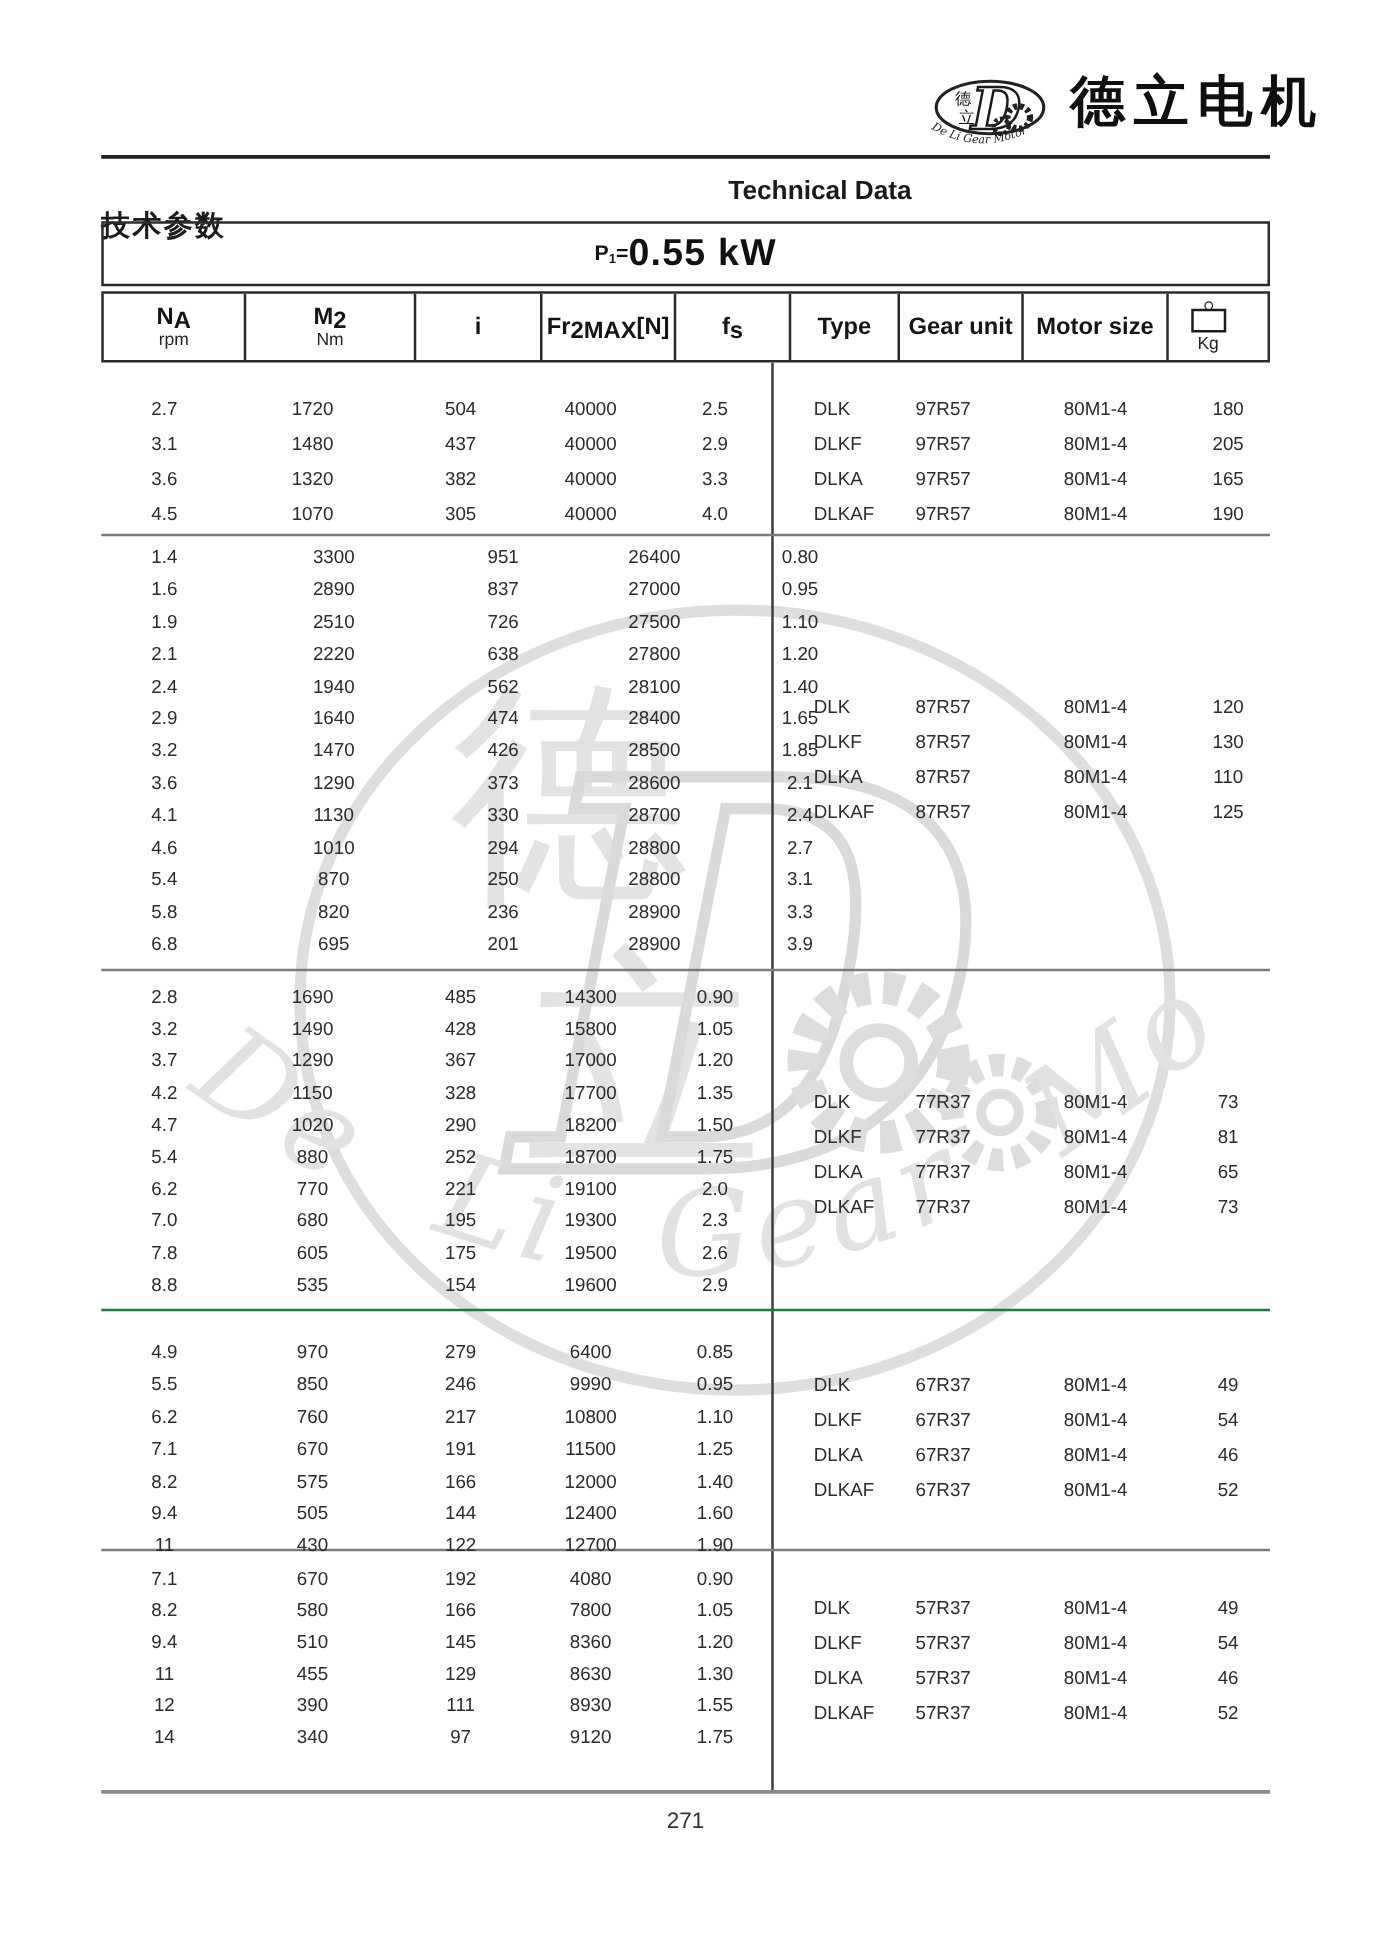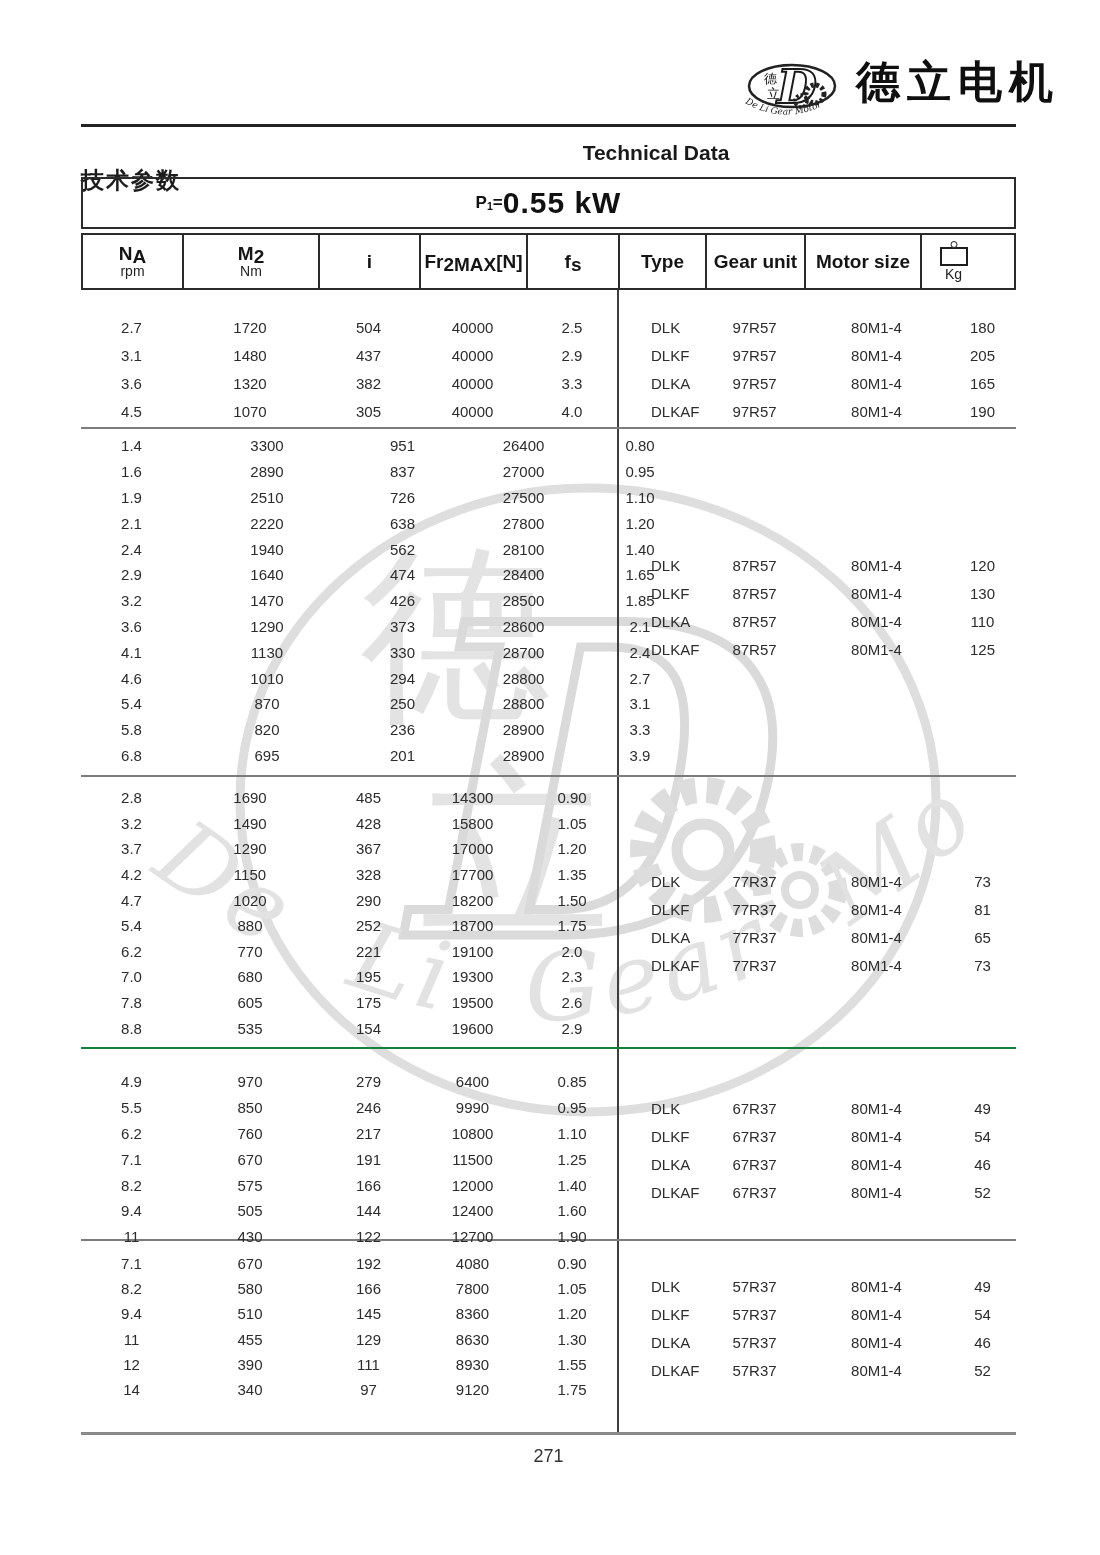--- a/index.html
+++ b/index.html
@@ -38,21 +38,21 @@
     position:absolute;left:81px;top:233px;width:935px;height:57px;box-sizing:border-box;
     border:2px solid #2b2b2b;display:flex;z-index:1;background:transparent;
   }
   .th{
     display:flex;flex-direction:column;align-items:center;justify-content:center;
     box-sizing:border-box;border-left:2px solid #2b2b2b;line-height:1.12;
   }
   .th.first{border-left:none;}
   .hdr-main{font-size:19px;font-weight:bold;color:#151515;}
   .hdr-unit{font-size:14px;color:#222;}
-  .thead .c1{width:99px}.thead .c2{width:136px}.thead .c3{width:101px}.thead .c4{width:107px}
+  .thead .c1{width:112px}.thead .c2{width:136px}.thead .c3{width:101px}.thead .c4{width:107px}
   .thead .c5{width:92px}.thead .c6{width:87px}.thead .c7{width:99px}.thead .c8{width:116px}.thead .c9{width:65px}
   .weight-icon{position:relative;width:24px;height:15px;border:2px solid #1d1d1d;margin:7px 0 1px 0;background:#fff;}
   .weight-icon::before{
     content:"";position:absolute;left:50%;top:-8px;transform:translateX(-50%);
     width:5px;height:5px;border:1.5px solid #1d1d1d;border-radius:50%;background:#fff;
   }
   
   .data-area{position:absolute;left:81px;top:290px;width:935px;height:1145px;z-index:1;}
   .vline{position:absolute;left:536px;top:0;width:2px;height:1142px;background:#3e3e3e;}
   .group{position:relative;box-sizing:border-box;}

